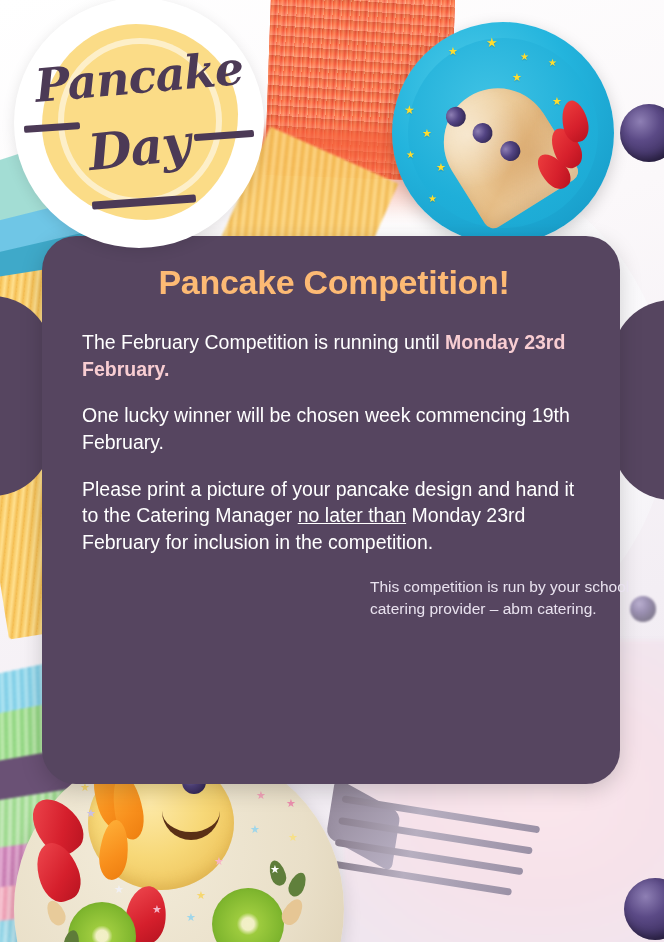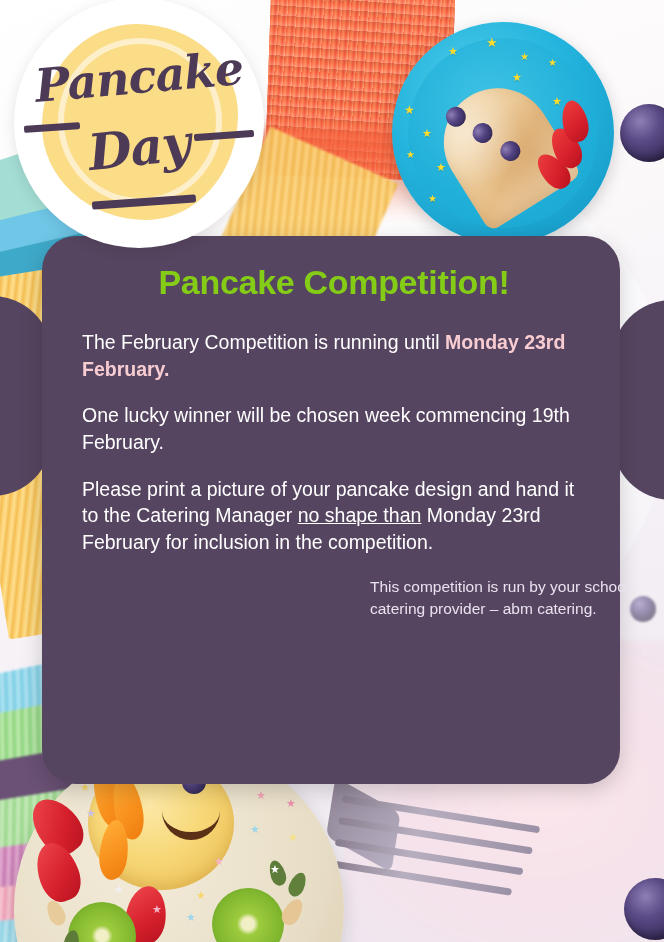--- a/index.html
+++ b/index.html
@@ -132,21 +132,21 @@
   .handle-l{left:-58px;top:296px;width:110px;height:200px;border-radius:0 60px 60px 0;}
   .handle-r{right:-58px;top:300px;width:110px;height:200px;border-radius:60px 0 0 60px;}
 
   
   .card{position:absolute;left:42px;top:236px;width:578px;height:548px;
     background:#564560;border-radius:34px;
     box-shadow:0 6px 22px rgba(0,0,0,.18);}
   .card-inner{position:absolute;left:0;top:0;right:0;bottom:0;padding:26px 34px 0 40px;box-sizing:border-box;}
   .title{margin:0;text-align:center;font-weight:bold;font-size:34px;line-height:1.20;
     letter-spacing:-.3px;color:#ffffff;}
-  .title .pink{color:#84cc16;display:block;}
+  .title .pink{color:#fdba74;display:block;}
   .body{margin-top:26px;}
   .para{margin:0 0 20px 0;color:#ffffff;font-size:19.5px;line-height:1.37;max-width:520px;}
   .hi{color:#f8cdd2;font-weight:bold;}
   .u{text-decoration:underline;}
   .footnote{margin:10px 0 0 0;color:#e9e2ef;font-size:15.5px;line-height:1.42;
     width:300px;margin-left:288px;}
 
   
   .badge{position:absolute;left:14px;top:-2px;width:250px;height:250px;border-radius:50%;
     background:#ffffff;box-shadow:0 3px 14px rgba(0,0,0,.10);}
@@ -272,21 +272,21 @@
       <div class="body">
 
         <p class="para">
           <span>The February Competition is running until </span><span class="hi">Monday 23rd February.</span>
         </p>
 
         <p class="para">One lucky winner will be chosen week commencing 19th February.</p>
 
 
         <p class="para">
-          <span>Please print a picture of your pancake design and hand it to the Catering Manager </span><span class="u">no shape than</span><span> Monday 23rd February for inclusion in the competition.</span>
+          <span>Please print a picture of your pancake design and hand it to the Catering Manager </span><span class="u">no later than</span><span> Monday 23rd February for inclusion in the competition.</span>
         </p>
 
         <p class="footnote">This competition is run by your school catering provider – abm catering.</p>
       </div>
     </div>
   </div>
 
   <div class="badge">
     <div class="blob"></div>
     <div class="lg1">Pancake</div>

